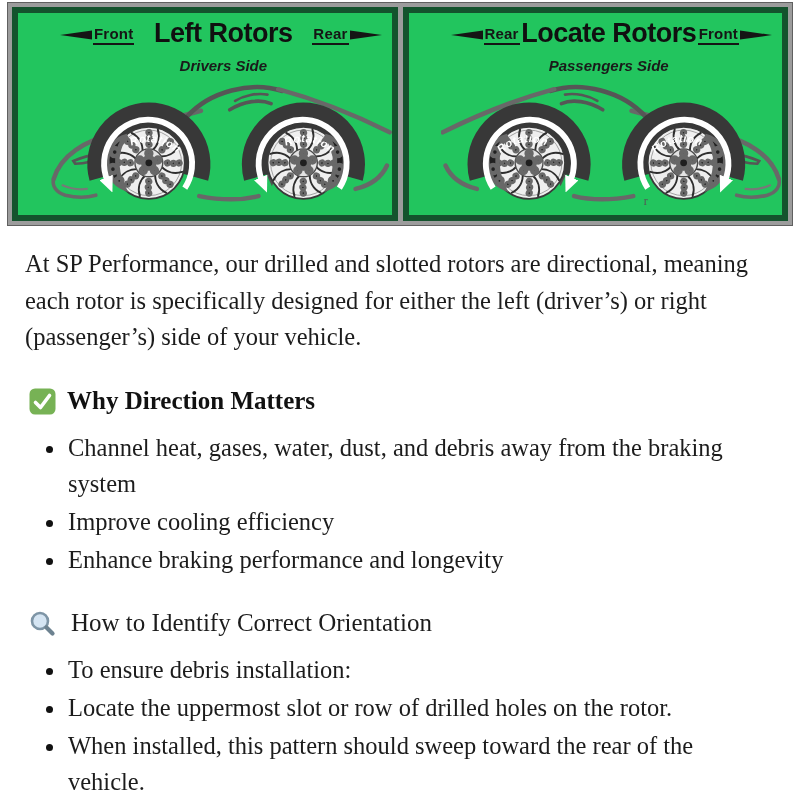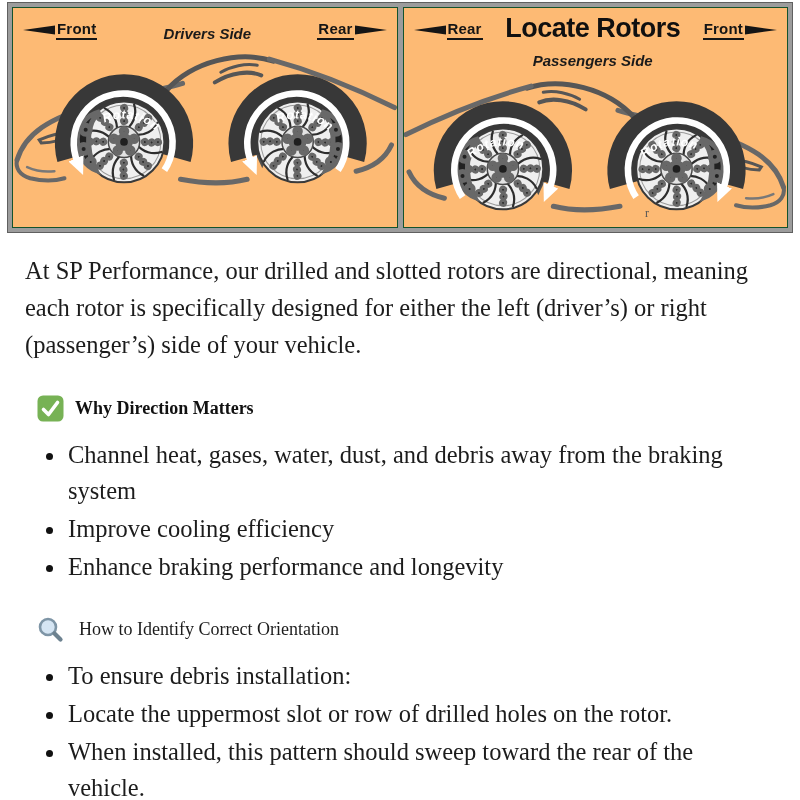--- a/index.html
+++ b/index.html
@@ -15,24 +15,25 @@
   .figure-frame {
     margin: 2px 7px 0 7px;
     background: #9c9c9c;
     border: 1px solid #606060;
     padding: 4px;
     display: flex;
     gap: 5px;
   }
   .panel {
     flex: 1 1 0;
-    background: #fdba74;
-    border: 1px solid #14532d;
+    background: #22c55e;
+    border: 6px solid #14532d;
     position: relative;
     overflow: hidden;
+    padding-left: 32px;
   }
   .panel-header {
     display: grid;
     grid-template-columns: auto 1fr auto;
     align-items: start;
     padding: 7px 8px 0 8px;
     font-family: "Liberation Sans", sans-serif;
   }
   .dir {
     display: flex;
@@ -78,22 +79,22 @@
   .intro {
     margin: 10px 0 0 0;
     max-width: 738px;
     font-size: 24.5px;
     line-height: 1.5;
   }
   h2.sec {
     display: flex;
     align-items: center;
     gap: 11px;
-    margin: 31px 0 0 12px;
-    font-size: 18px;
+    margin: 31px 0 0 4px;
+    font-size: 25px;
     font-weight: bold;
     color: #111111;
   }
   h2.sec.regular { font-weight: normal; gap: 15px; color: #1c1c1c; }
   .sec-icon { display: inline-flex; flex: 0 0 auto; }
   .lead {
     margin: 27px 0 0 0;
     font-size: 24.5px;
     line-height: 1.5;
   }
@@ -187,20 +188,21 @@
 
   <div class="panel">
     <div class="panel-header">
       <div class="dir">
         <svg width="34" height="14" viewBox="0 0 34 14">
           <polygon points="34,2.5 34,11.5 2,7" fill="#151515"></polygon>
         </svg>
         <span class="lbl">Front</span>
       </div>
       <div class="titles">
+        <div class="panel-title">Left Rotors</div>
         <div class="panel-subtitle">Drivers Side</div>
       </div>
       <div class="dir">
         <span class="lbl">Rear</span>
         <svg width="34" height="14" viewBox="0 0 34 14">
           <polygon points="0,2.5 0,11.5 32,7" fill="#151515"></polygon>
         </svg>
       </div>
     </div>
     <svg class="car-svg" viewBox="0 0 380 158">

